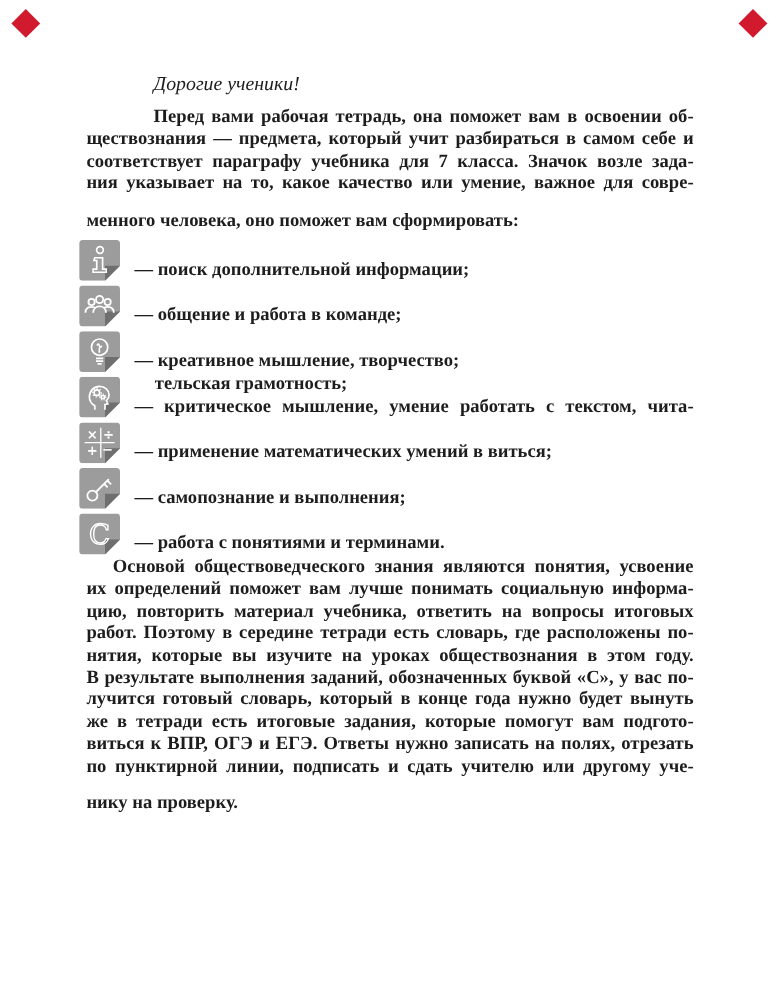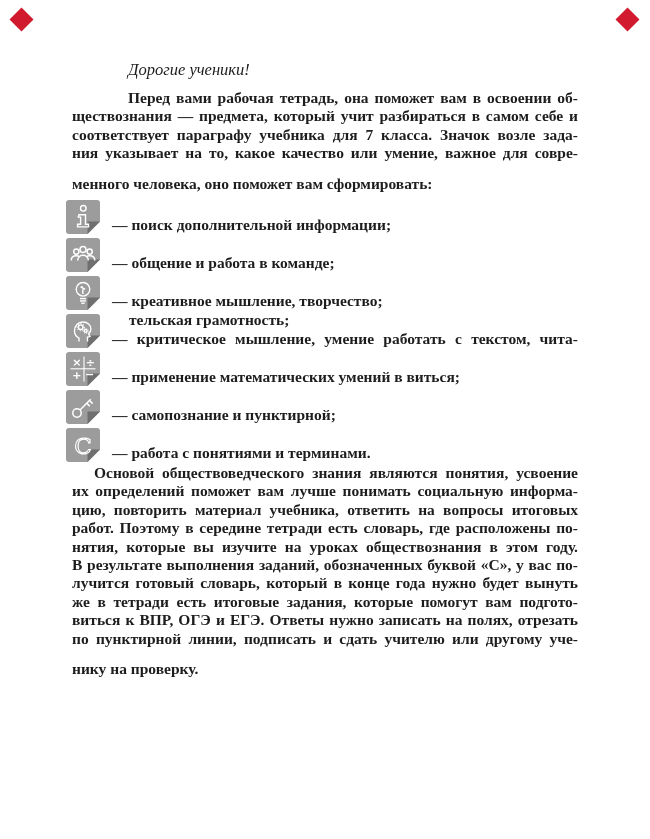--- a/index.html
+++ b/index.html
@@ -179,21 +179,21 @@
           <path d="M3,0h28a3,3 0 0 1 3,3v18.5L21.5,34H3a3,3 0 0 1 -3,-3V3a3,3 0 0 1 3,-3z" fill="#9c9c9c"></path>
           <path d="M34,21.5L21.5,34V21.5z" fill="#6f6f6f"></path>
           <g fill="none" stroke="#fff" stroke-width="1.5">
             <circle cx="11" cy="23" r="4.2"></circle>
             <path d="M14,20L24.7,9.3"></path>
             <path d="M20.8,13.2l2.9,2.9"></path>
             <path d="M23.5,10.5l3.1,3.1"></path>
           </g>
         </svg>
         <div class="legend-text">
-            <div class="tline first last">— самопознание и пунктирной;</div>
+            <div class="tline first last">— самопознание и выполнения;</div>
           </div>
       </div>
 
       <div class="legend-row">
         <svg width="34" height="34" viewBox="0 0 34 34">
           <path d="M3,0h28a3,3 0 0 1 3,3v18.5L21.5,34H3a3,3 0 0 1 -3,-3V3a3,3 0 0 1 3,-3z" fill="#9c9c9c"></path>
           <path d="M34,21.5L21.5,34V21.5z" fill="#6f6f6f"></path>
           <text x="17" y="25.5" text-anchor="middle" font-family="'DejaVu Serif',serif" font-size="23" fill="none" stroke="#fff" stroke-width="1.1">C</text>
         </svg>
         <div class="legend-text">

